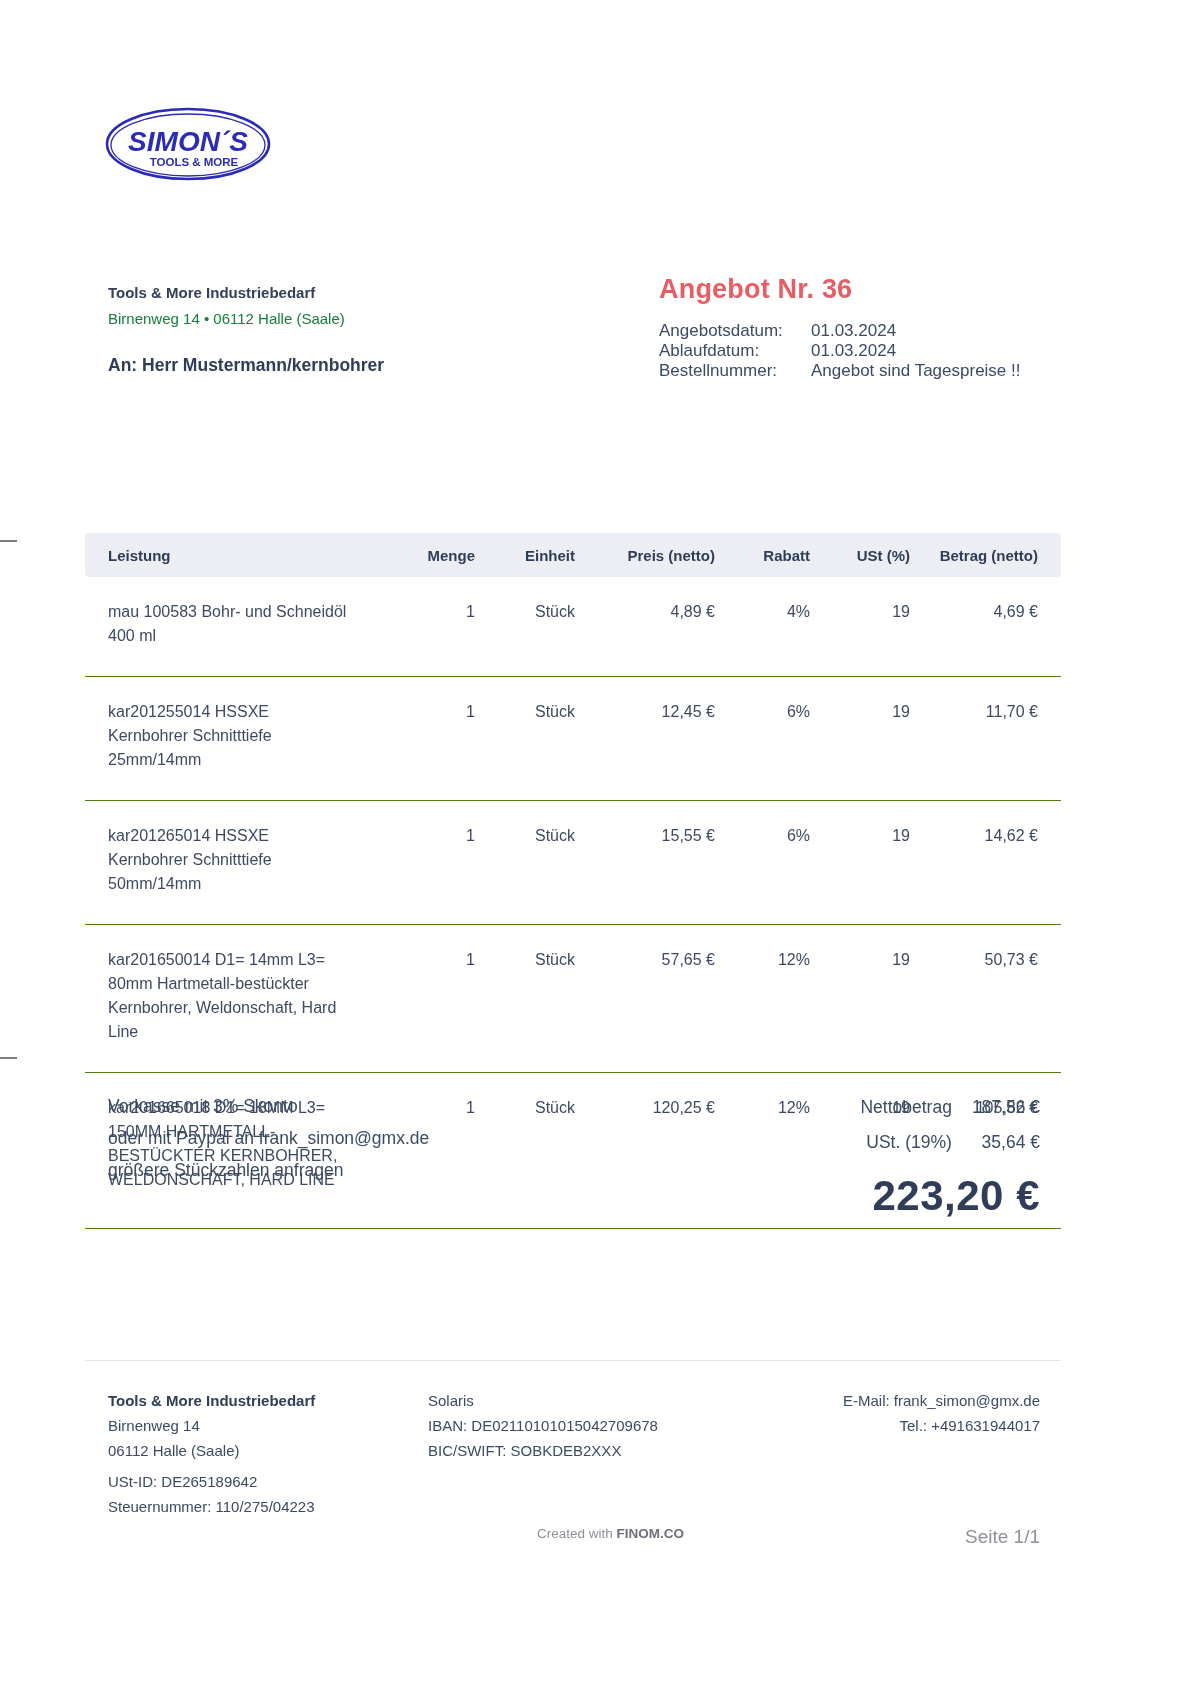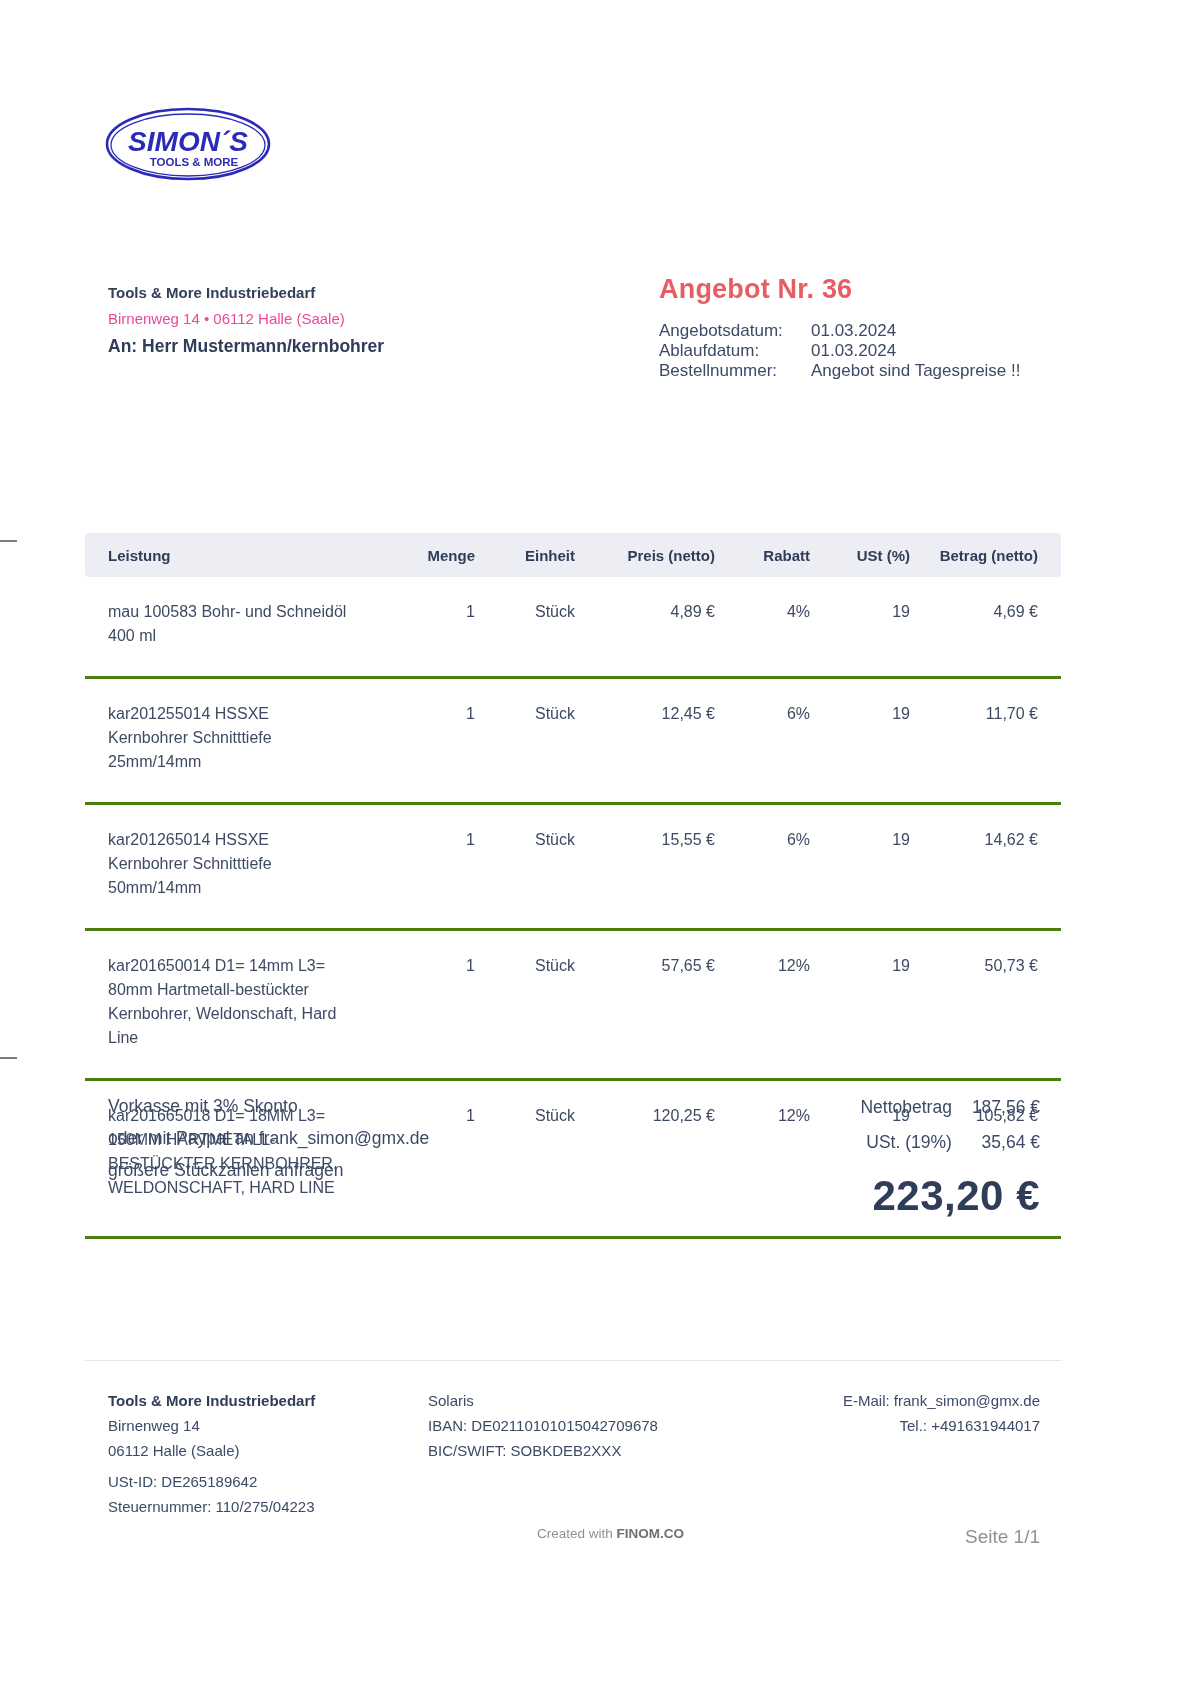--- a/index.html
+++ b/index.html
@@ -13,34 +13,34 @@
   .fold-mark { position:absolute; left:0; width:17px; height:2px; background:#7c7c7c; }
   .fold-1 { top:540px; }
   .fold-2 { top:1057px; }
 
   
   .logo { position:absolute; left:102px; top:104px; }
 
   
   .sender { position:absolute; left:108px; top:284px; }
   .sender-company { font-weight:bold; font-size:15px; color:#32405c; }
-  .sender-address { font-size:15px; margin-top:9px; color:#ec4899; }
-  .sender-recipient { font-weight:bold; font-size:17.5px; margin-top:9px; color:#2f3d59; }
+  .sender-address { font-size:15px; margin-top:9px; color:#15803d; }
+  .sender-recipient { font-weight:bold; font-size:17.5px; margin-top:28px; color:#2f3d59; }
 
   
   .quote { position:absolute; left:659px; top:274px; width:400px; }
   .quote-title { color:#e85d63; font-size:27px; font-weight:bold; letter-spacing:0.2px; }
   .quote-fields { margin-top:16px; display:grid; grid-template-columns:152px 1fr; row-gap:0; font-size:17px; color:#3c4a66; }
 
   
   table.items { position:absolute; left:85px; top:533px; width:976px; border-collapse:collapse; table-layout:fixed; }
   .items thead th { background:#eceef3; font-size:15px; font-weight:bold; color:#2f3d59; height:44px; vertical-align:middle; text-align:right; padding:0; }
   .items th.col-leistung { text-align:left; padding-left:23px; border-radius:4px 0 0 4px; }
   .items th.col-betrag { padding-right:23px; border-radius:0 4px 4px 0; }
-  .items td { font-size:16px; color:#3e4a63; text-align:right; vertical-align:top; padding:23px 0 28px; border-bottom:3px solid #4d7c0f; line-height:24px; }
+  .items td { font-size:16px; color:#3e4a63; text-align:right; vertical-align:top; padding:23px 0 28px; border-bottom:1px solid #4d7c0f; line-height:24px; }
   .items td.col-leistung { text-align:left; padding-left:23px; padding-right:55px; }
   .items td.col-betrag, .items th.col-betrag { padding-right:23px; }
   .items tr.row-last td { padding-bottom:36px; }
 
   
   .notes { position:absolute; left:108px; top:1096px; font-size:17.5px; color:#3c4a66; }
   .note-line { margin-bottom:11px; }
 
   
   .totals { position:absolute; right:149px; top:1097px; display:grid; grid-template-columns:auto auto; column-gap:20px; row-gap:14px; font-size:17.5px; color:#3c4a66; justify-items:end; text-align:right; }

